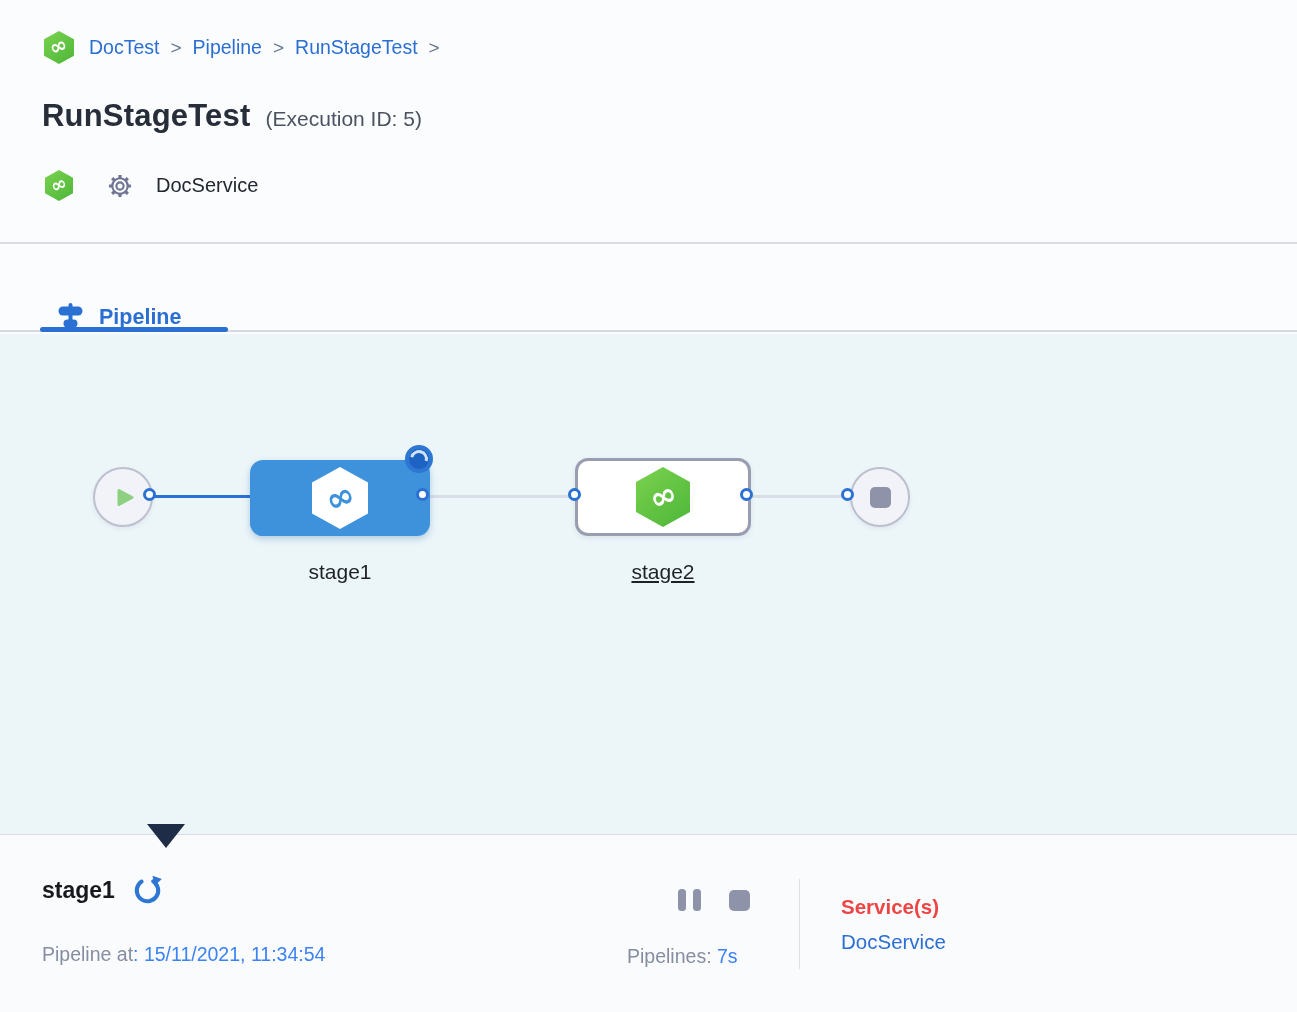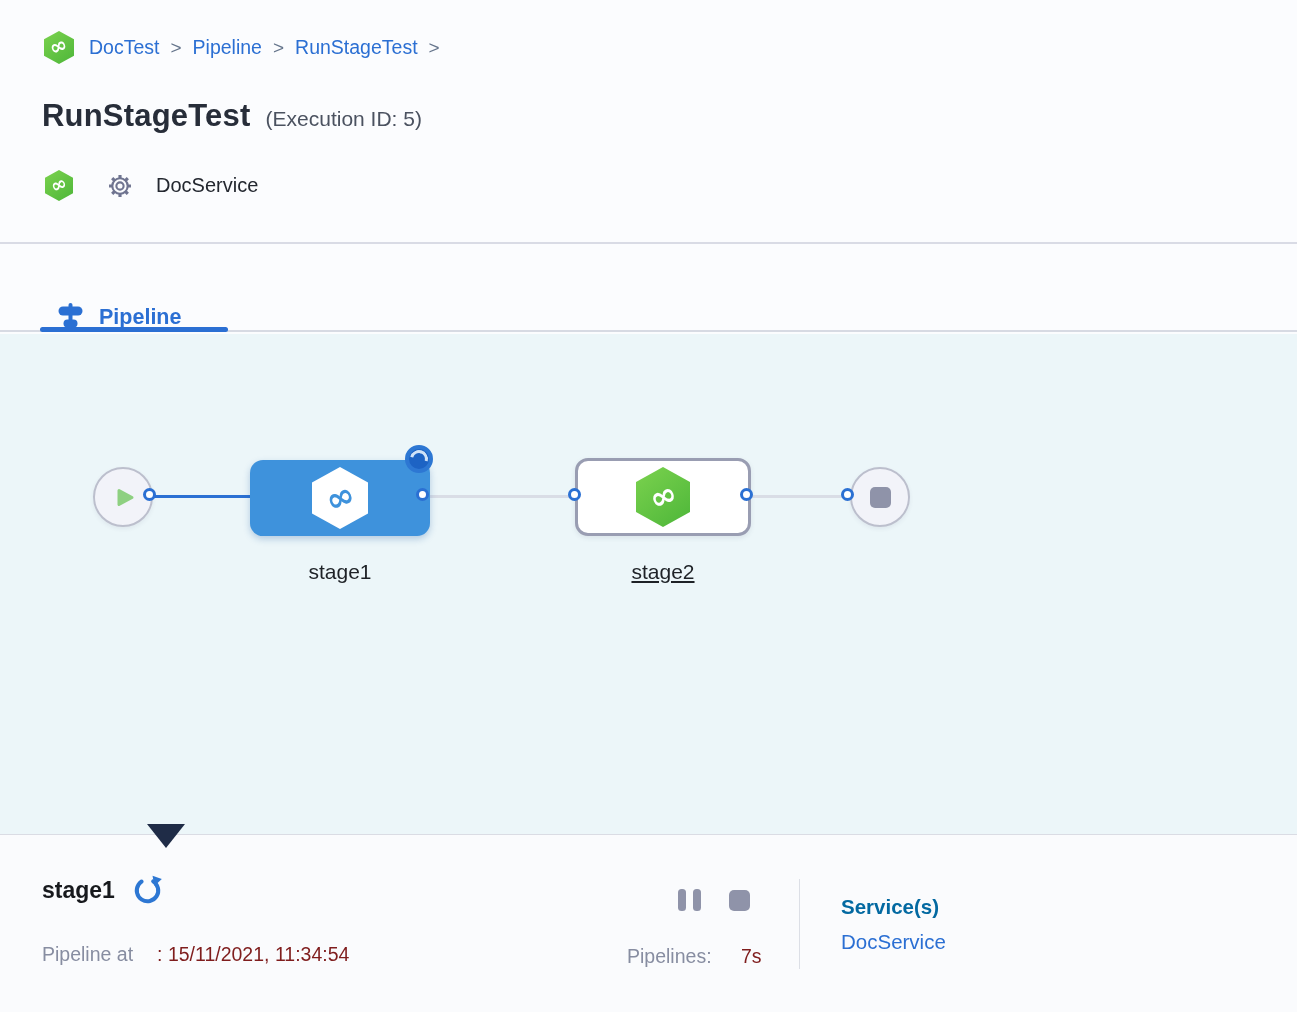--- a/index.html
+++ b/index.html
@@ -92,29 +92,29 @@
              border-top:24px solid #1f2c47; }
 
   
   .footer { position:absolute; left:0; top:834px; right:0; bottom:0;
             background:#fafbfd; border-top:1px solid #dadce4; }
   .f-stage-row { position:absolute; left:42px; top:40px; display:flex; align-items:center; gap:17px; }
   .f-stage-name { font-size:23px; font-weight:700; color:#17191d; }
   .icon-btn { background:none; border:none; padding:0; cursor:pointer; display:inline-flex; }
   .f-started { position:absolute; left:42px; top:108px; font-size:19.5px; }
   .lbl-gray { color:#878da1; }
-  .val-dark { color:#7f1d1d;margin-left:24px; }
+  .val-dark { color:#3b82f6; }
   .f-controls { position:absolute; left:678px; top:54px; display:flex; align-items:center; gap:28px; }
   .pause-bars { display:flex; gap:7px; }
   .pause-bars i { width:8px; height:22px; background:#8f93a9; border-radius:3.5px; }
   .f-stop { width:21px; height:21px; background:#8f93a9; border-radius:5px; }
   .f-duration { position:absolute; left:627px; top:110px; font-size:19.5px; }
   .f-divider { position:absolute; left:799px; top:44px; width:1px; height:90px; background:#dcdfe6; }
   .f-services-label { position:absolute; left:841px; top:60px; font-size:20.5px;
-                      font-weight:700; color:#0369a1; }
+                      font-weight:700; color:#ef4444; }
   .f-service-link { position:absolute; left:841px; top:95px; font-size:20.5px;
                     color:#2b6fd3; text-decoration:none; cursor:pointer; }
 </style>
 </head>
 <body>
 
 <div class="page">
 
   <div class="header">
 

